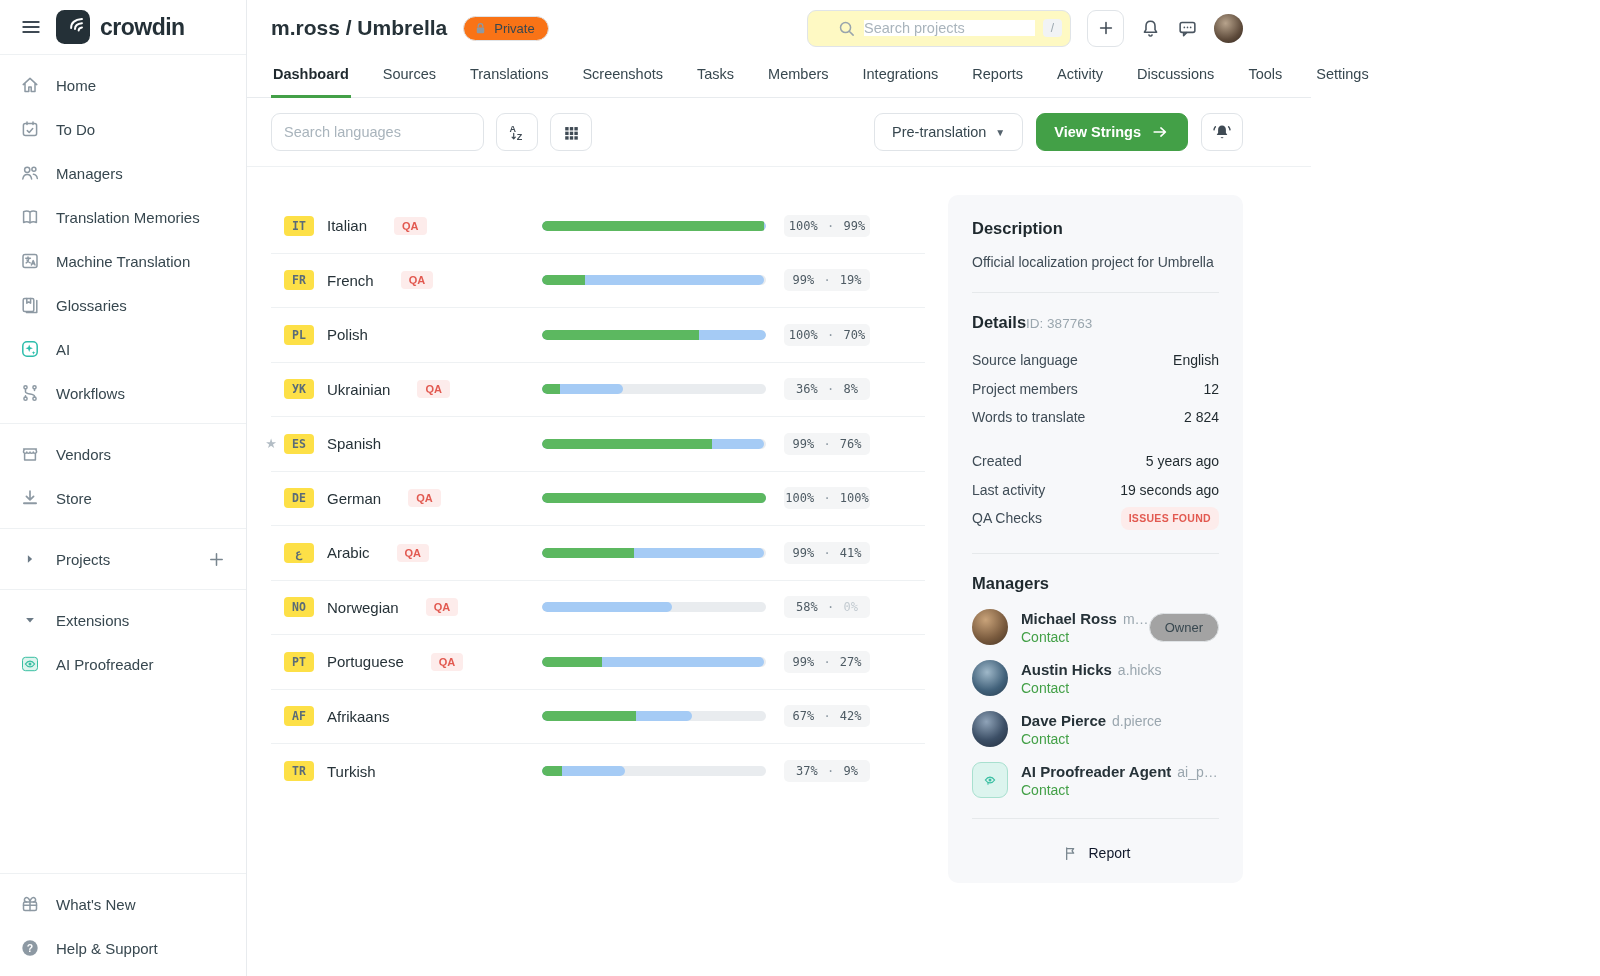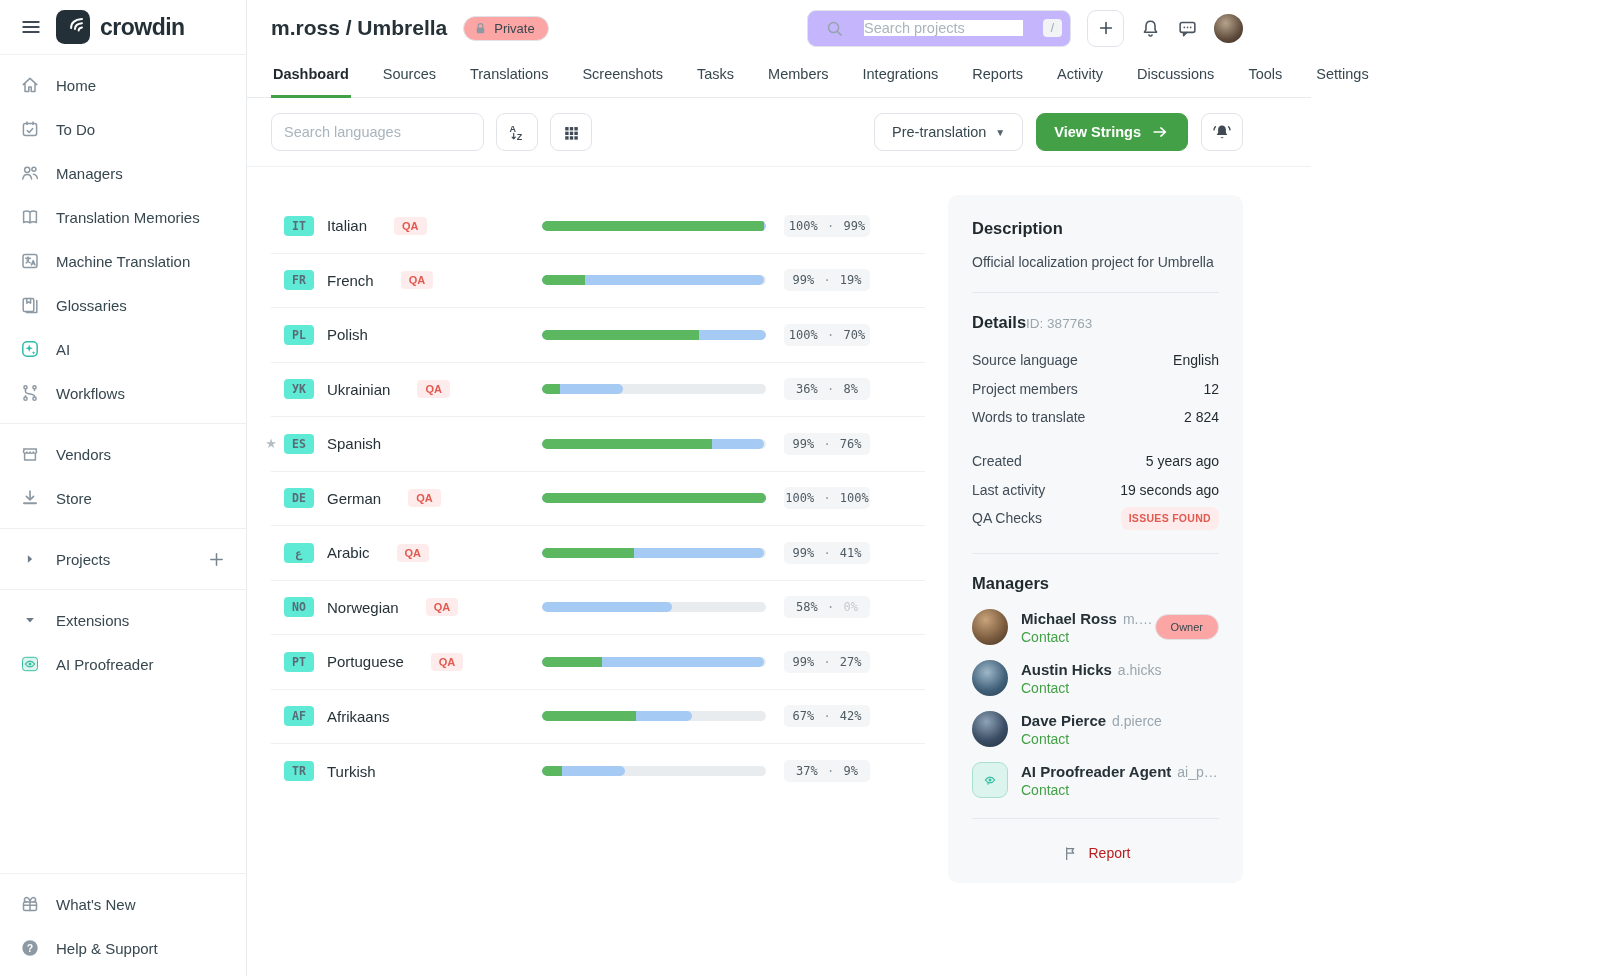--- a/index.html
+++ b/index.html
@@ -17,23 +17,23 @@
   .nav-label { white-space:nowrap; }
   .nav-trail { margin-left:auto; display:flex; align-items:center; cursor:pointer; }
   .nav-divider { border-top:1px solid #eef1f3; margin:8px 0; }
   .icn { width:20px; min-width:20px; height:20px; display:inline-flex; align-items:center; justify-content:center; }
   .sidebar-bottom { margin-top:auto; padding-bottom:6px; }
 
   
   .main { flex:1; display:flex; flex-direction:column; padding:0; min-width:0; }
   .topbar { display:flex; align-items:center; height:56px; padding:0 68px 0 24px; }
   .page-title { font-size:21px; font-weight:bold; color:#263238; }
-  .private-pill { margin-left:16px; display:inline-flex; align-items:center; gap:6px; border:1px solid #e0e4e8; border-radius:16px; padding:4px 13px 4px 9px; font-size:13px; color:#37474f; background:#fca5a5; }
+  .private-pill { margin-left:16px; display:inline-flex; align-items:center; gap:6px; border:1px solid #e0e4e8; border-radius:16px; padding:4px 13px 4px 9px; font-size:13px; color:#37474f; background:#f97316; }
   .topbar-right { margin-left:auto; display:flex; align-items:center; gap:16px; }
-  .search-box { display:flex; align-items:center; gap:20px; width:264px; height:37px; border:1px solid #e0e4e8; border-radius:9px; padding:0 8px 0 16px; background:#c4b5fd; }
+  .search-box { display:flex; align-items:center; gap:8px; width:264px; height:37px; border:1px solid #e0e4e8; border-radius:9px; padding:0 8px 0 28px; background:#fef9c3; }
   .search-box input { border:none; outline:none; flex:1; font-size:14.5px; color:#37474f; font-family:"Liberation Sans",sans-serif; min-width:0; }
   .search-box input::placeholder { color:#a9b4bc; }
   .kbd { background:#f1f3f5; color:#9aa6ae; border-radius:4px; font-size:12px; padding:2px 8px; }
   .icon-btn-border { width:37px; height:37px; border:1px solid #e0e4e8; border-radius:9px; background:#fff; display:flex; align-items:center; justify-content:center; cursor:pointer; }
   .top-icon { cursor:pointer; display:flex; align-items:center; }
   .avatar { width:29px; height:29px; border-radius:50%; background:radial-gradient(circle at 40% 32%, #b7a38c, #5d4a3a 62%, #332820); cursor:pointer; }
 
   .tabs { display:flex; gap:30px; padding:0 68px 0 24px; border-bottom:1px solid #e8ebee; }
   .tab { font-size:14.5px; color:#37474f; padding:10px 2px 13px 2px; cursor:pointer; border-bottom:3px solid transparent; margin-bottom:-1px; white-space:nowrap; }
   .tab.active { color:#1f292e; font-weight:bold; border-bottom-color:#43a047; }
@@ -48,21 +48,21 @@
   .btn.primary { background:#43a047; border-color:#43a047; color:#fff; font-weight:bold; }
   .caret { font-size:10px; color:#55636d; }
 
   .content { display:flex; align-items:flex-start; padding:28px 68px 0 24px; flex:1; min-height:0; }
 
   
   .lang-list { flex:1; margin-top:4px; min-width:0; }
   .lang-row { position:relative; display:flex; align-items:center; height:54.5px; padding-left:13px; padding-right:55px; border-bottom:1px solid #eef1f3; cursor:pointer; }
   .lang-row:last-child { border-bottom:none; }
   .star { position:absolute; left:-9px; width:18px; text-align:center; color:#b3bdc5; font-size:13px; cursor:pointer; }
-  .lang-code { background:#5eead4; color:#5a6b78; font-family:"DejaVu Sans Mono",monospace; font-size:11.5px; font-weight:bold; border-radius:4px; padding:3px 6px; min-width:30px; text-align:center; }
+  .lang-code { background:#fde047; color:#5a6b78; font-family:"DejaVu Sans Mono",monospace; font-size:11.5px; font-weight:bold; border-radius:4px; padding:3px 6px; min-width:30px; text-align:center; }
   .lang-name { font-size:15px; font-weight:500; color:#263238; margin-left:13px; }
   .qa-badge { margin-left:27px; background:#fdeceb; color:#e25950; font-size:11px; font-weight:bold; border-radius:4px; padding:3px 8px; cursor:pointer; }
   .bar { margin-left:auto; width:224px; height:10px; border-radius:5px; background:#e9ecef; position:relative; overflow:hidden; }
   .bar .translated { position:absolute; left:0; top:0; height:100%; background:#a5cbf5; border-radius:5px; }
   .bar .approved { position:absolute; left:0; top:0; height:100%; background:#5cb860; border-radius:5px 0 0 5px; }
   .pct-pill { width:86px; margin-left:18px; text-align:center; background:#f4f5f6; border-radius:5px; padding:4px 0; font-family:"DejaVu Sans Mono",monospace; font-size:12px; color:#4d5a63; white-space:nowrap; }
   .pct-pill .dot { color:#8d99a3; padding:0 2px; }
   .pct-pill .zero { color:#c3cbd1; }
 
   
@@ -83,22 +83,22 @@
   .mgr-avatar { width:36px; height:36px; border-radius:50%; margin-right:13px; flex:none; }
   .mgr-avatar.photo1 { background:radial-gradient(circle at 38% 30%, #c9a37a, #7a5b3e 58%, #443223); }
   .mgr-avatar.photo2 { background:radial-gradient(circle at 42% 34%, #9fb8c9, #41617a 58%, #263a4a); }
   .mgr-avatar.photo3 { background:radial-gradient(circle at 40% 30%, #8fa3b8, #3c4f66 55%, #222d3c); }
   .mgr-avatar.ai { border-radius:9px; background:#dcf4ee; border:1px solid #a8e0cf; display:flex; align-items:center; justify-content:center; }
   .mgr-info { min-width:0; }
   .mgr-name-line { display:flex; align-items:baseline; gap:6px; white-space:nowrap; overflow:hidden; }
   .mgr-name { font-size:15px; font-weight:bold; color:#263238; }
   .mgr-username { font-size:14px; color:#9aa6ae; overflow:hidden; text-overflow:ellipsis; }
   .mgr-contact { font-size:14px; color:#43a047; margin-top:2px; cursor:pointer; }
-  .owner-pill { margin-left:auto; border:1px solid #dfe3e6; background:#fca5a5; border-radius:16px; padding:6px 15px; font-size:11px; color:#37474f; flex:none; }
-  .report-row { display:flex; align-items:center; justify-content:center; gap:8px; color:#b91c1c; font-size:14px; padding:4px 0 2px 0; cursor:pointer; }
+  .owner-pill { margin-left:auto; border:1px solid #dfe3e6; background:#a3a3a3; border-radius:16px; padding:6px 15px; font-size:13px; color:#37474f; flex:none; }
+  .report-row { display:flex; align-items:center; justify-content:center; gap:8px; color:#0f172a; font-size:14px; padding:4px 0 2px 0; cursor:pointer; }
 </style>
 </head>
 <body>
 
 <div class="app">
 
   <aside class="sidebar">
     <div class="sidebar-top">
       <span class="hamburger">
         <svg viewBox="0 0 20 20" width="22" height="22" fill="none" stroke="#3f4a54" stroke-width="1.8" stroke-linecap="round">

